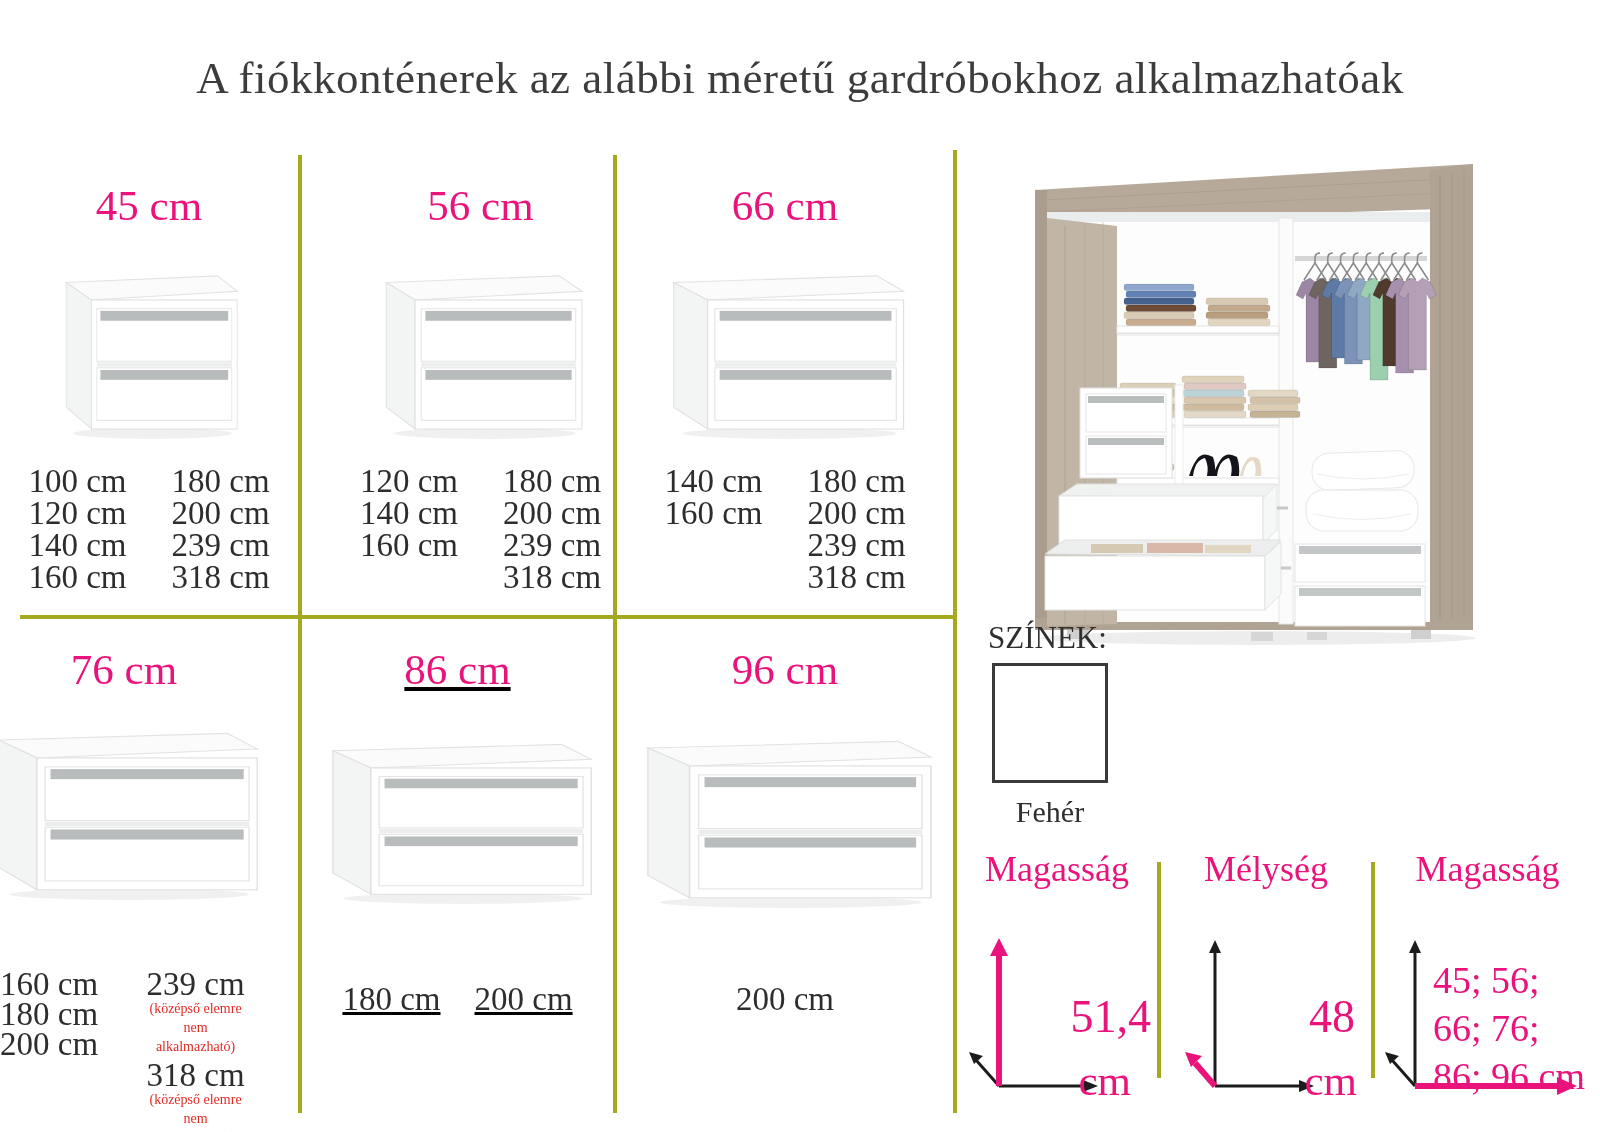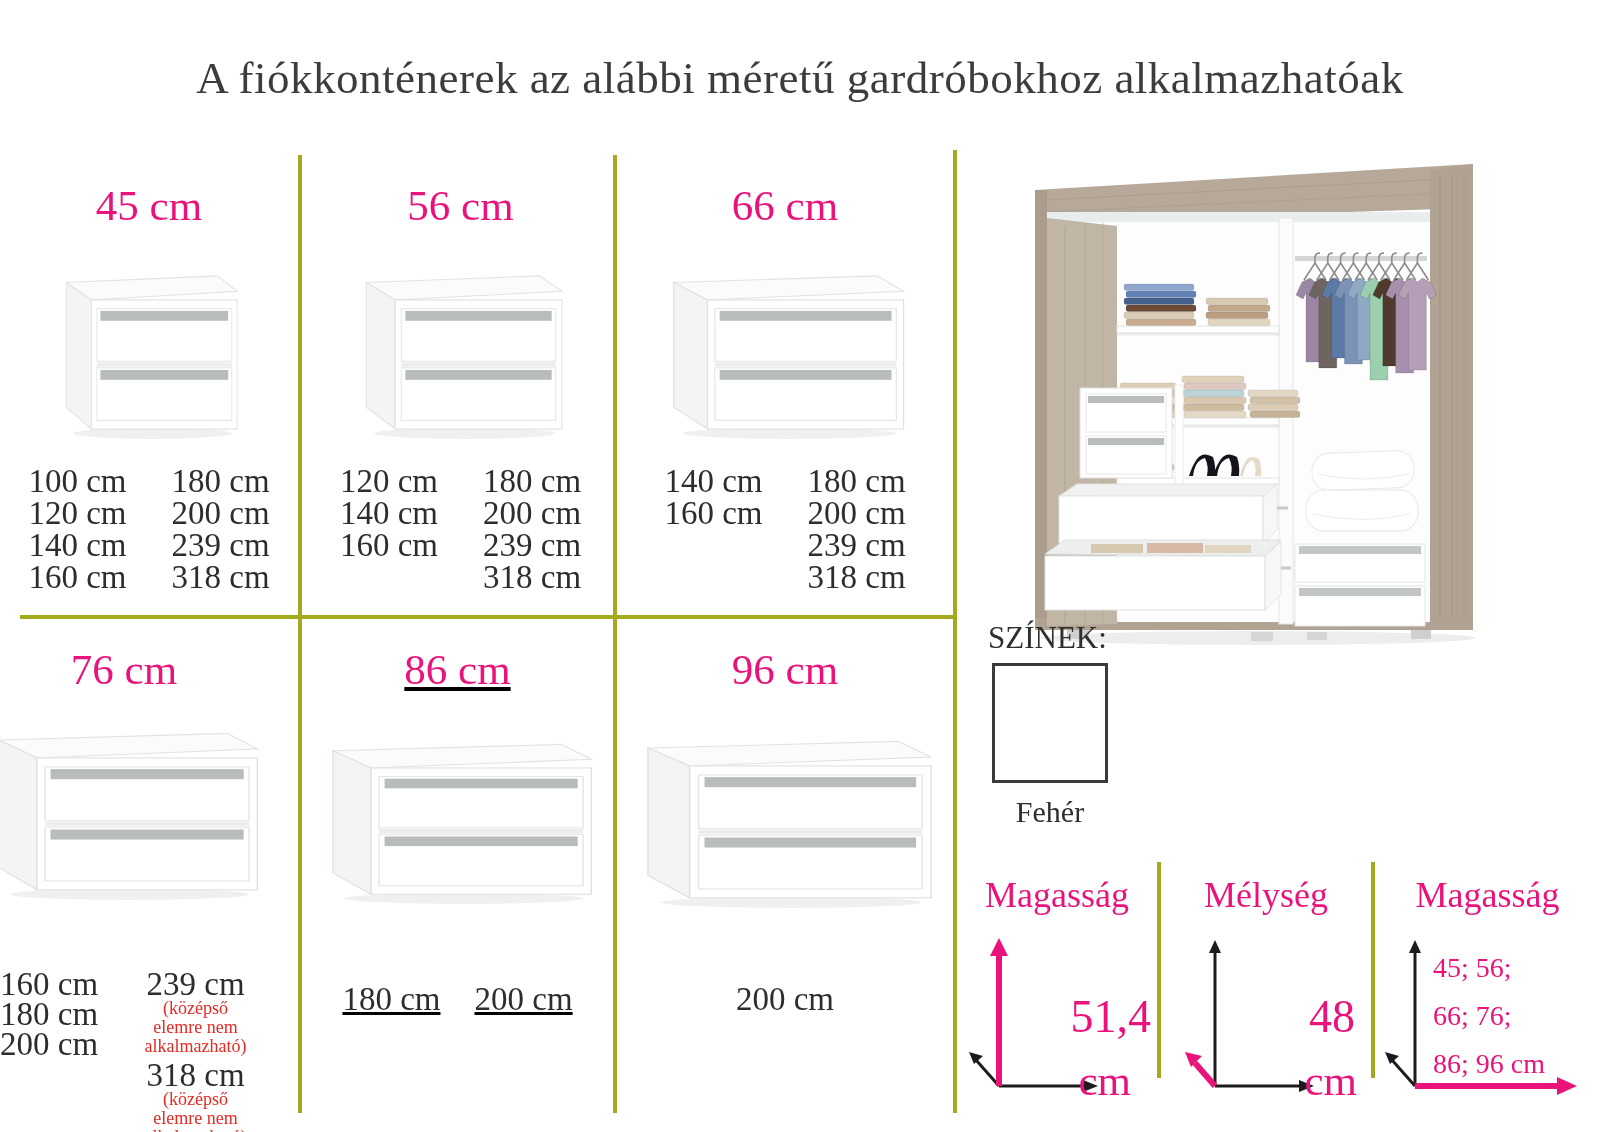--- a/index.html
+++ b/index.html
@@ -19,66 +19,66 @@
   .divider{position:absolute;background:var(--olive);}
   .v1{left:298px;top:155px;width:4px;height:958px;}
   .v2{left:613px;top:155px;width:4px;height:958px;}
   .v3{left:953px;top:150px;width:4px;height:963px;}
   .h1{left:20px;top:615px;width:934px;height:4px;}
   .v4{left:1157px;top:862px;width:4px;height:216px;}
   .v5{left:1371px;top:862px;width:4px;height:216px;}
 
   .cell{position:absolute;display:flex;flex-direction:column;align-items:center;}
   .c45{left:0;top:155px;width:298px;height:460px;}
-  .c56{left:288px;top:155px;width:345px;height:460px;}
+  .c56{left:308px;top:155px;width:345px;height:460px;}
   .c66{left:617px;top:155px;width:336px;height:460px;}
   .c76{left:0;top:619px;width:248px;height:494px;}
   .c86{left:302px;top:619px;width:311px;height:494px;text-decoration:underline;}
   .c96{left:617px;top:619px;width:336px;height:494px;}
 
   .size-heading{margin-top:26px;font-size:43px;line-height:50px;color:var(--pink);}
   .unit-box{margin-top:16px;height:200px;display:flex;align-items:center;justify-content:center;}
   .row2 .unit-box{height:205px;}
 
   .size-list{display:flex;gap:45px;margin-top:18px;align-items:flex-start;}
   .row2 .size-list{margin-top:68px;}
   .size-list.single{gap:34px;}
   .w-col{display:flex;flex-direction:column;}
   .w-item{font-size:33px;line-height:32px;color:var(--ink);white-space:nowrap;}
   .row2 .w-item{line-height:30px;}
   .w-item-noted{display:flex;flex-direction:column;align-items:center;margin-bottom:4px;max-width:170px;}
-  .w-note{font-size:18px;line-height:19px;color:var(--red);text-align:center;}
+  .w-note{font-size:14px;line-height:19px;color:var(--red);text-align:center;}
 
   .wardrobe{position:absolute;left:1025px;top:156px;width:466px;height:492px;}
 
   .colors-heading{position:absolute;left:988px;top:620px;font-size:31px;color:#2f2f2f;}
   .swatch{position:absolute;left:992px;top:663px;width:116px;height:120px;border:3px solid #3a3a3a;}
   .swatch-label{position:absolute;left:980px;top:795px;width:140px;text-align:center;
                 font-size:30px;color:#2f2f2f;}
 
   .dim-col{position:absolute;top:848px;height:250px;}
   .dimA{left:957px;width:200px;}
   .dimB{left:1161px;width:210px;}
   .dimC{left:1375px;width:225px;}
-  .dim-label{text-align:center;font-size:36px;margin-top:26px;color:var(--pink);}
+  .dim-label{text-align:center;font-size:36px;color:var(--pink);}
   .axis{position:absolute;top:88px;}
   .dimA .axis{left:8px;}
   .dimB .axis{left:20px;}
   .dimC .axis{left:6px;}
   .axis line.black{stroke:#1c1c1c;stroke-width:3;}
   .axis polygon.black{fill:#1c1c1c;}
   .axis line.pink{stroke:var(--pink);stroke-width:6;}
   .axis polygon.pink{fill:var(--pink);}
   .dim-value{position:absolute;font-size:46px;color:var(--pink);}
   .dim-unit{position:absolute;font-size:43px;color:var(--pink);}
   .dimA .dim-value{top:142px;right:6px;}
   .dimA .dim-unit{top:208px;right:26px;}
   .dimB .dim-value{top:142px;right:16px;}
   .dimB .dim-unit{top:208px;right:14px;}
-  .dim-value-lines{position:absolute;left:58px;top:96px;font-size:28px;line-height:48px;
+  .dim-value-lines{position:absolute;left:58px;top:108px;font-size:38px;line-height:48px;
                    color:var(--pink);white-space:nowrap;}
 </style>
 </head>
 <body>
 
 <div class="page">
 
   <div class="title">A fiókkonténerek az alábbi méretű gardróbokhoz alkalmazhatóak</div>
 
   <div class="divider v1"></div>

